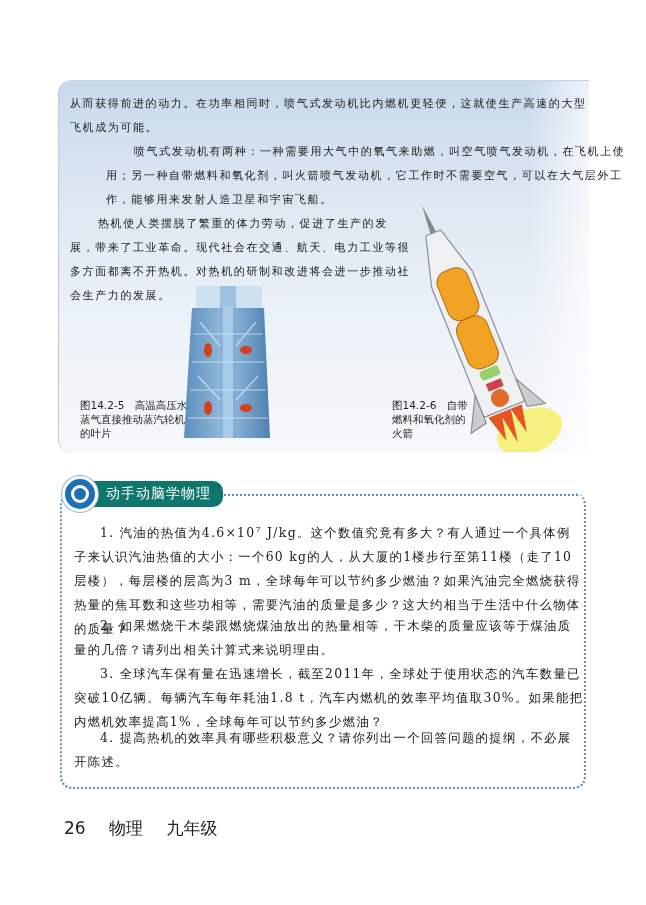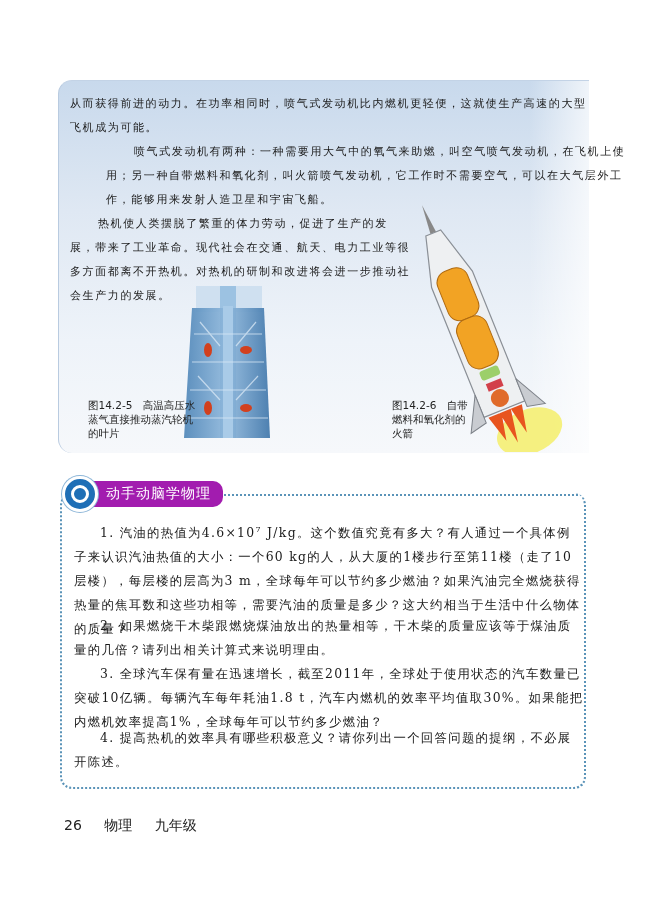--- a/index.html
+++ b/index.html
@@ -17,41 +17,41 @@
     content: ""; position: absolute; right: -60px; top: 0; width: 120px; height: 100%;
     background: linear-gradient(90deg, rgba(255,255,255,0) 0%, #ffffff 70%);
   }
   .para { position: absolute; font-size: 11px; line-height: 24px; letter-spacing: 1.6px; margin: 0; }
   .p1 { left: 70px; top: 92px; width: 520px; }
   .p2 { left: 70px; top: 140px; width: 520px; text-indent: 28px; margin-left: 36px; }
   .p3 { left: 70px; top: 212px; width: 342px; text-indent: 28px; }
   .turbine { position: absolute; left: 180px; top: 286px; width: 96px; height: 152px; }
   .rocket { position: absolute; left: 400px; top: 190px; width: 170px; height: 262px; }
   .caption { position: absolute; font-family: "DejaVu Sans", sans-serif; font-size: 10.5px; line-height: 14px; color: #222; }
-  .cap1 { left: 88px; top: 398px; width: 110px; }
+  .cap1 { left: 80px; top: 398px; width: 110px; }
   .cap2 { left: 392px; top: 398px; width: 80px; }
   .section-box {
     position: absolute; left: 60px; top: 493px; width: 526px; height: 296px;
     border: 2px dotted #5a93b8; border-radius: 12px; box-sizing: border-box; border-top: none;
   }
   .dotline { position: absolute; left: 208px; top: 494px; width: 370px; border-top: 2px dotted #5a93b8; }
   .badge { position: absolute; left: 62px; top: 477px; height: 34px; display: flex; align-items: center; }
   .badge-circle {
     width: 30px; height: 30px; border-radius: 50%; background: #1f6fb6; border: 3px solid #ffffff;
     box-shadow: 0 0 0 1px #8db6d8; display: flex; align-items: center; justify-content: center; z-index: 2;
   }
   .badge-circle .ring { width: 12px; height: 12px; border-radius: 50%; border: 3px solid #ffffff; }
   .badge-label {
-    margin-left: -8px; padding: 4px 12px 4px 16px; background: #a21caf; color: #ffffff;
+    margin-left: -8px; padding: 4px 12px 4px 16px; background: #0f766e; color: #ffffff;
     font-family: "DejaVu Sans", sans-serif; font-size: 14px; letter-spacing: 1px; border-radius: 0 10px 10px 0;
   }
   .q { position: absolute; left: 74px; width: 510px; font-size: 12.4px; line-height: 24px; letter-spacing: 1.3px; margin: 0; text-indent: 26px; }
   .q1 { top: 518px; } .q2 { top: 614px; } .q3 { top: 662px; } .q4 { top: 726px; }
   sup { font-size: 8px; }
-  .footer { position: absolute; left: 64px; top: 817px; font-family: "DejaVu Sans", sans-serif; font-size: 14px; color: #222; word-spacing: 8px; }
+  .footer { position: absolute; left: 64px; top: 817px; font-family: "DejaVu Sans", sans-serif; font-size: 17px; color: #222; word-spacing: 8px; }
   .footer span { margin-right: 10px; }
 </style>
 </head>
 <body>
 
 <div class="top-panel"></div>
 
 <p class="para p1">从而获得前进的动力。在功率相同时，喷气式发动机比内燃机更轻便，这就使生产高速的大型飞机成为可能。</p>
 <p class="para p2">喷气式发动机有两种：一种需要用大气中的氧气来助燃，叫空气喷气发动机，在飞机上使用；另一种自带燃料和氧化剂，叫火箭喷气发动机，它工作时不需要空气，可以在大气层外工作，能够用来发射人造卫星和宇宙飞船。</p>
 <p class="para p3">热机使人类摆脱了繁重的体力劳动，促进了生产的发展，带来了工业革命。现代社会在交通、航天、电力工业等很多方面都离不开热机。对热机的研制和改进将会进一步推动社会生产力的发展。</p>

